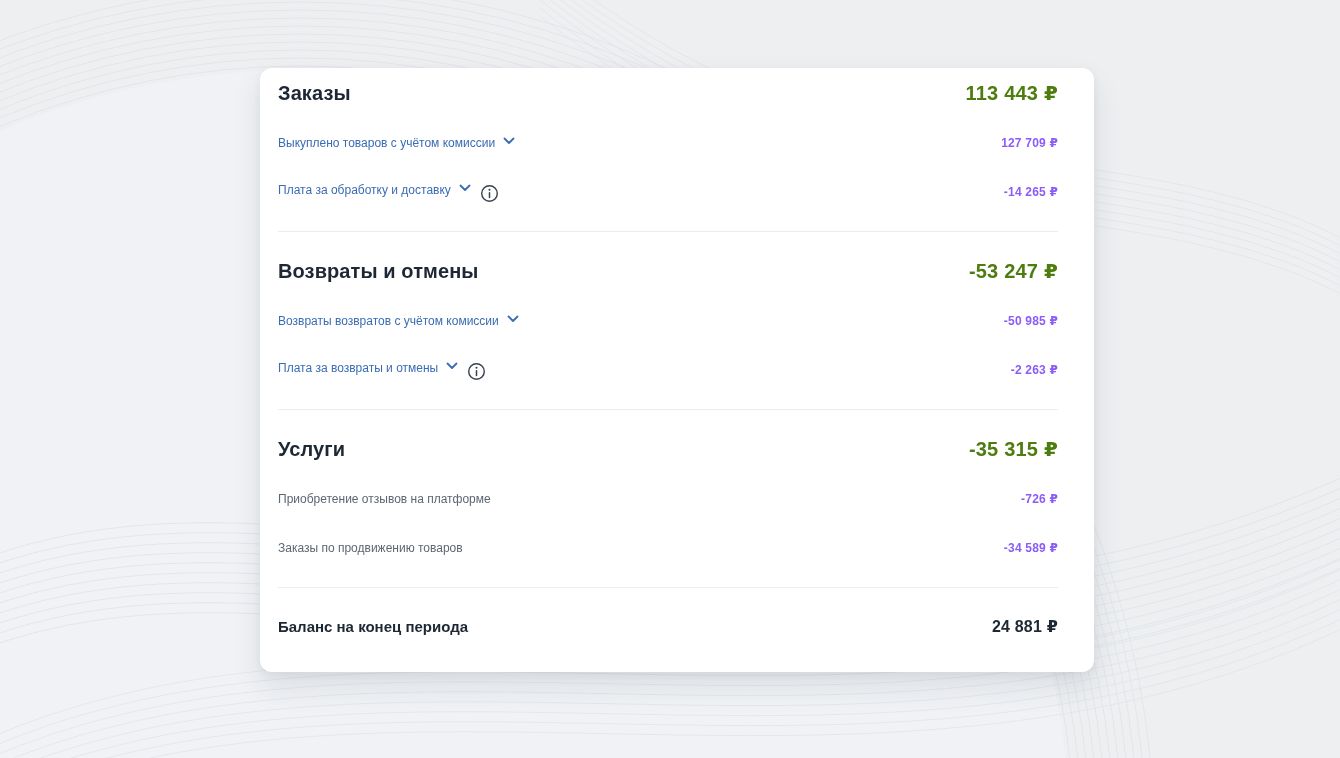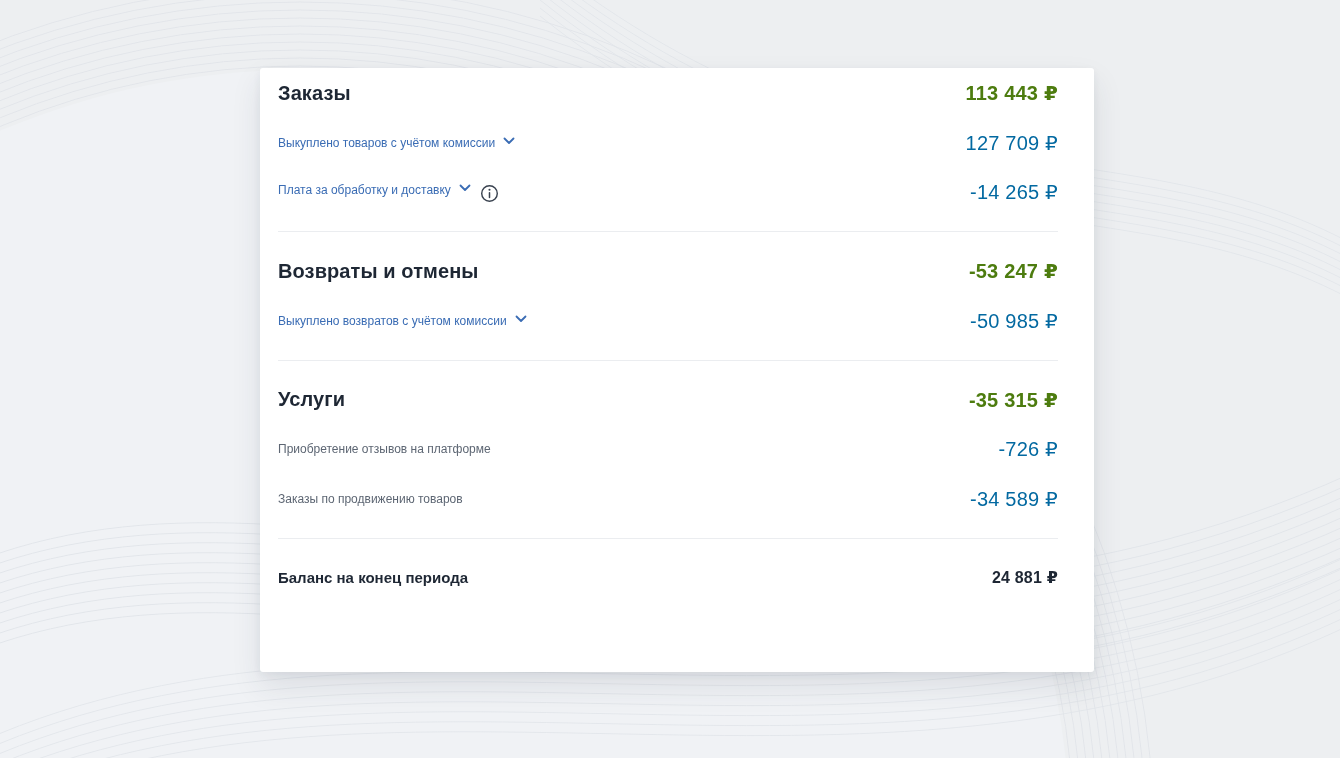--- a/index.html
+++ b/index.html
@@ -23,21 +23,21 @@
     height: 758px;
   }
   .card {
     position: absolute;
     left: 260px;
     top: 68px;
     width: 834px;
     height: 604px;
     box-sizing: border-box;
     background: #ffffff;
-    border-radius: 3px;
+    border-radius: 12px;
     box-shadow: 0 14px 30px rgba(36, 48, 66, 0.10), 0 3px 8px rgba(36, 48, 66, 0.06);
     padding: 0 36px 0 18px;
   }
   .row {
     height: 49.5px;
     display: flex;
     align-items: center;
     justify-content: space-between;
     white-space: nowrap;
   }
@@ -60,23 +60,24 @@
     font-size: 12px;
     color: #5d6673;
     display: inline-flex;
     align-items: flex-start;
   }
   .sub-label.link {
     color: #3a6cb4;
     cursor: pointer;
   }
   .sub-value {
-    font-size: 20px;
-    color: #0369a1;
+    font-size: 12px;
+    color: #8b5cf6;
     letter-spacing: 0.2px;
+    font-weight: bold;
   }
   .chevron {
     display: inline-flex;
     margin-left: 8px;
     color: #3a6cb4;
     position: relative;
     top: 1px;
   }
   .info-btn {
     display: inline-flex;
@@ -203,30 +204,48 @@
 
     <hr class="divider">
 
     <div class="row section-head">
       <span class="section-title">Возвраты и отмены</span>
       <span class="section-total">-53 247 ₽</span>
     </div>
 
     <div class="row">
       <span class="sub-label link">
-        <span>Выкуплено возвратов с учётом комиссии</span>
+        <span>Возвраты возвратов с учётом комиссии</span>
         <span class="chevron">
           <svg width="12" height="8" viewBox="0 0 12 8">
               <path d="M1.5 1.5 L6 6 L10.5 1.5" fill="none" stroke="currentColor" stroke-width="1.8" stroke-linecap="round" stroke-linejoin="round"></path>
             </svg>
         </span>
       </span>
       <span class="sub-value">-50 985 ₽</span>
     </div>
 
+    <div class="row">
+      <span class="sub-label link">
+        <span>Плата за возвраты и отмены</span>
+        <span class="chevron">
+          <svg width="12" height="8" viewBox="0 0 12 8">
+              <path d="M1.5 1.5 L6 6 L10.5 1.5" fill="none" stroke="currentColor" stroke-width="1.8" stroke-linecap="round" stroke-linejoin="round"></path>
+            </svg>
+        </span>
+        <span class="info-btn">
+          <svg width="19" height="19" viewBox="0 0 20 20">
+              <circle cx="10" cy="10" r="8.2" fill="none" stroke="#39424f" stroke-width="1.5"></circle>
+              <line x1="10" y1="9.2" x2="10" y2="14.2" stroke="#39424f" stroke-width="1.6" stroke-linecap="round"></line>
+              <circle cx="10" cy="6" r="1.1" fill="#39424f"></circle>
+            </svg>
+        </span>
+      </span>
+      <span class="sub-value">-2 263 ₽</span>
+    </div>
 
     <hr class="divider">
 
     <div class="row section-head">
       <span class="section-title">Услуги</span>
       <span class="section-total">-35 315 ₽</span>
     </div>
 
     <div class="row">
       <span class="sub-label">Приобретение отзывов на платформе</span>

